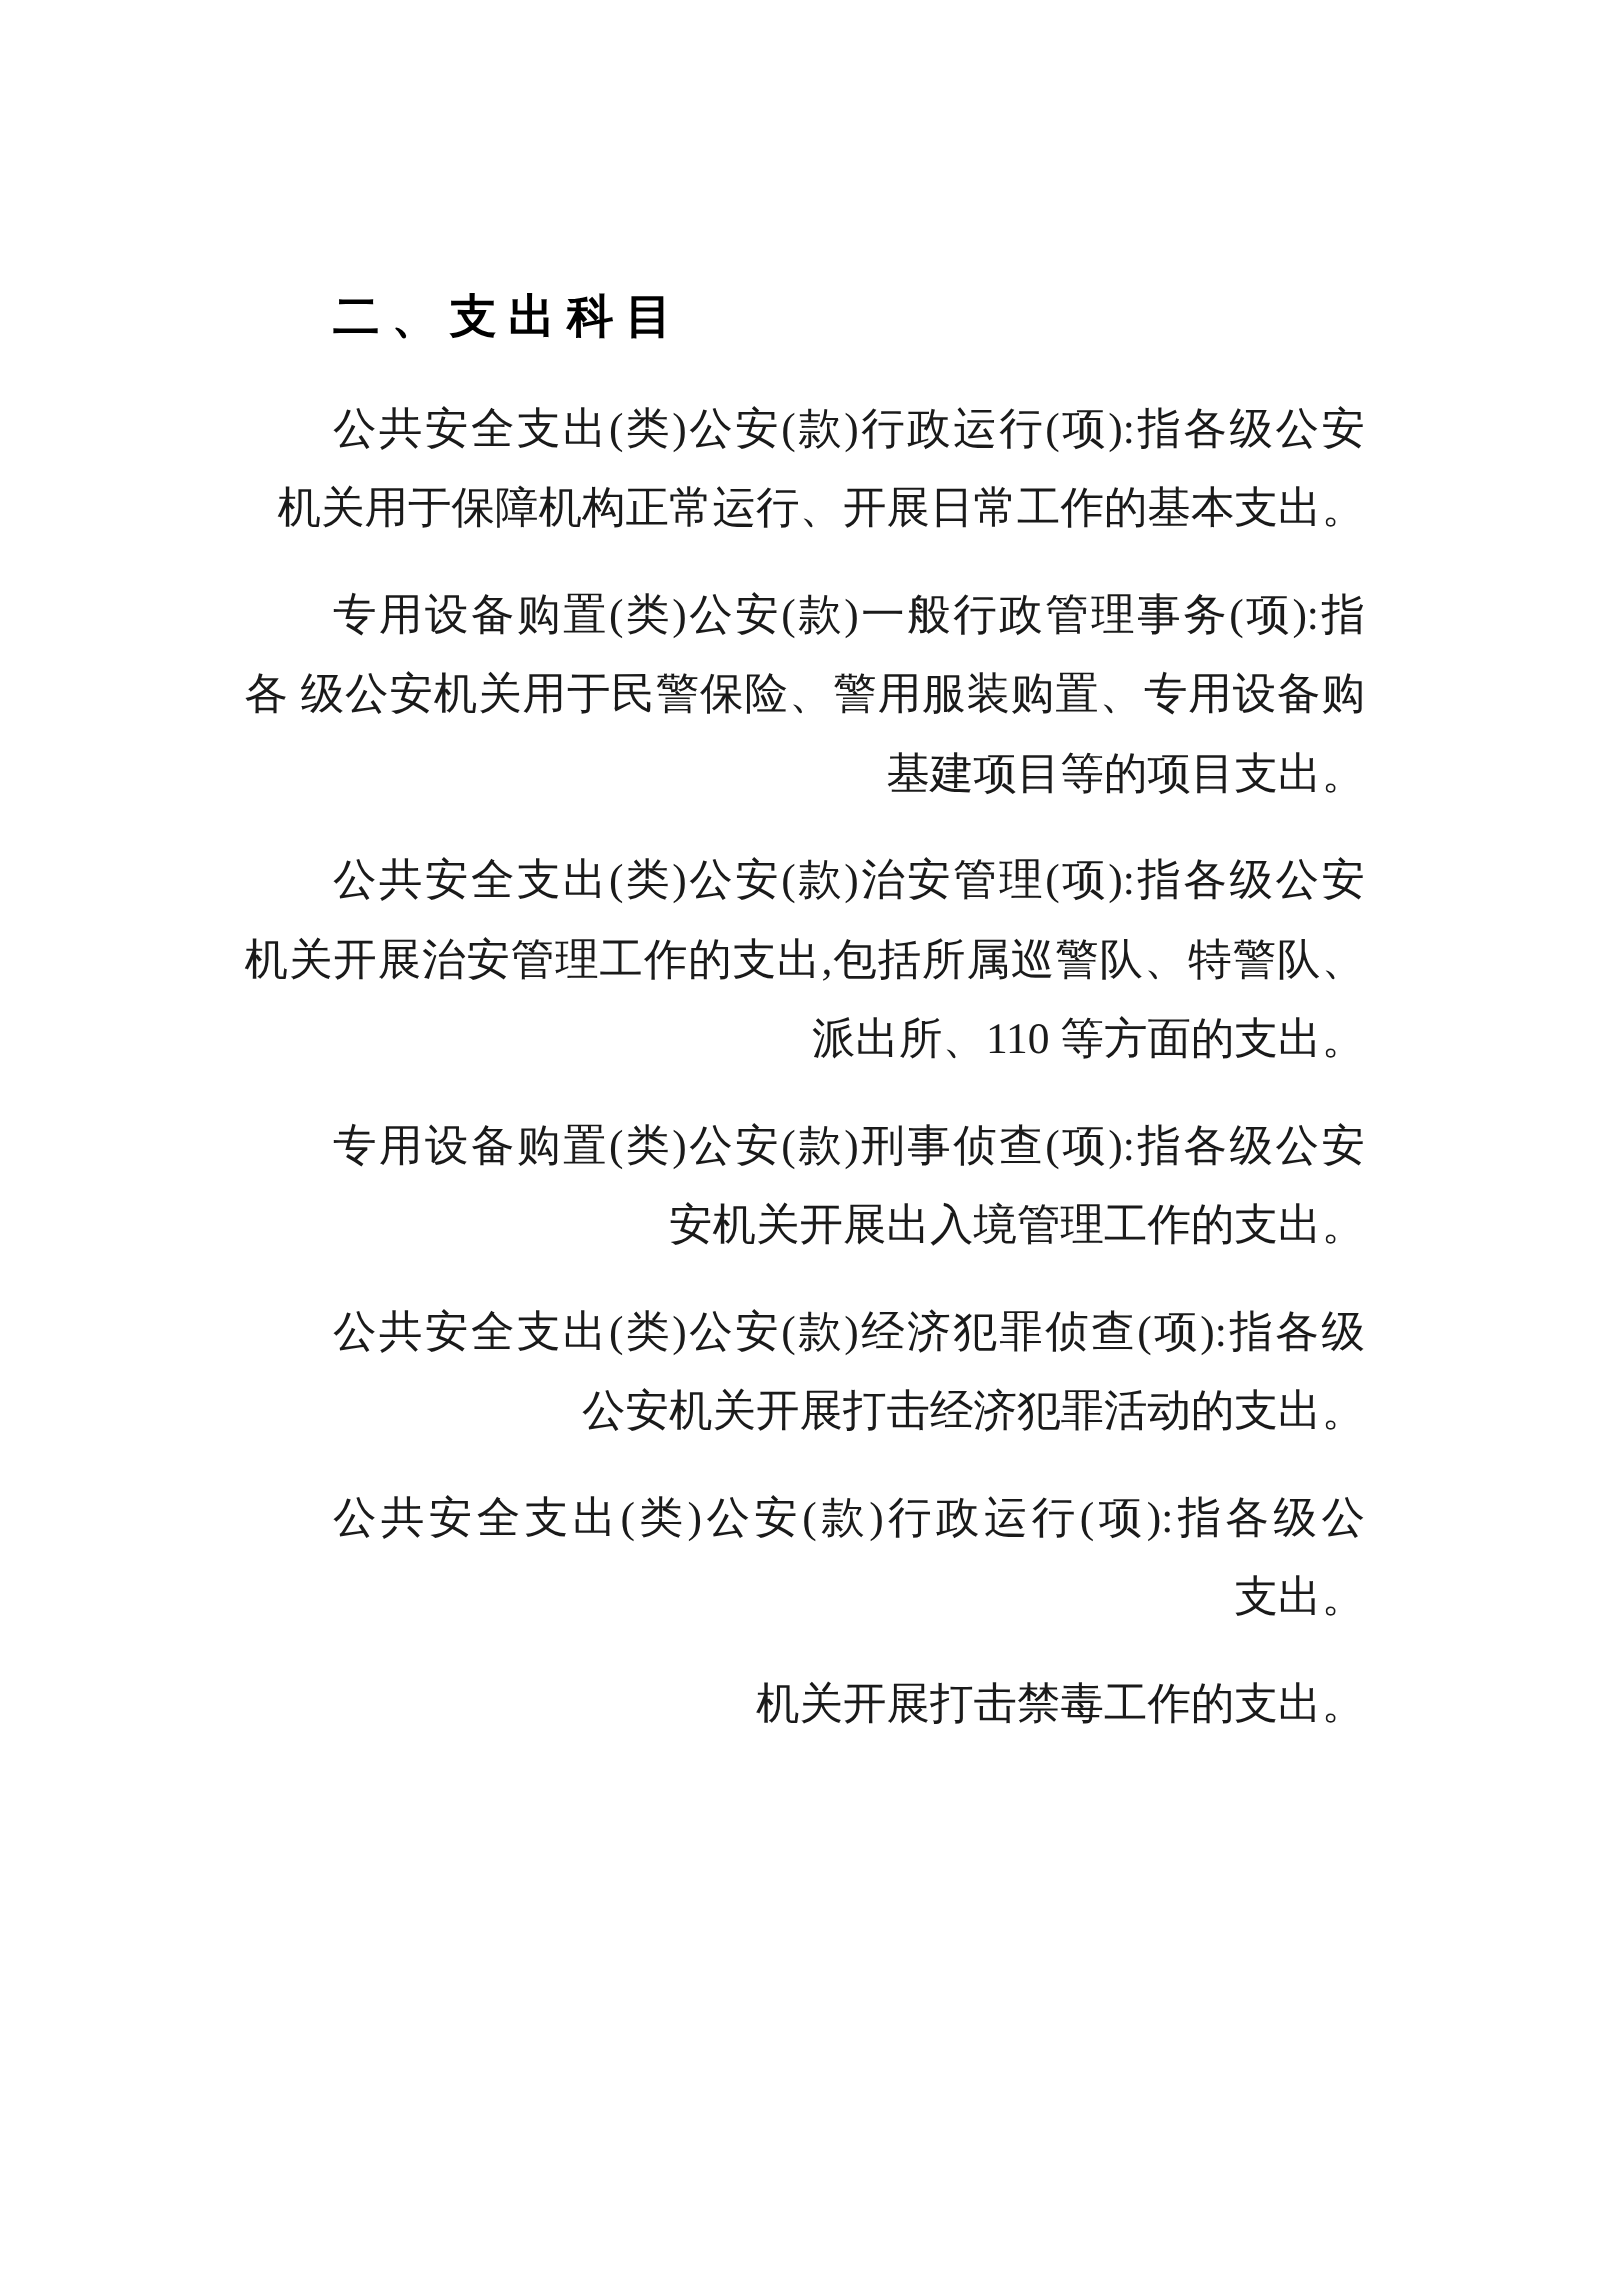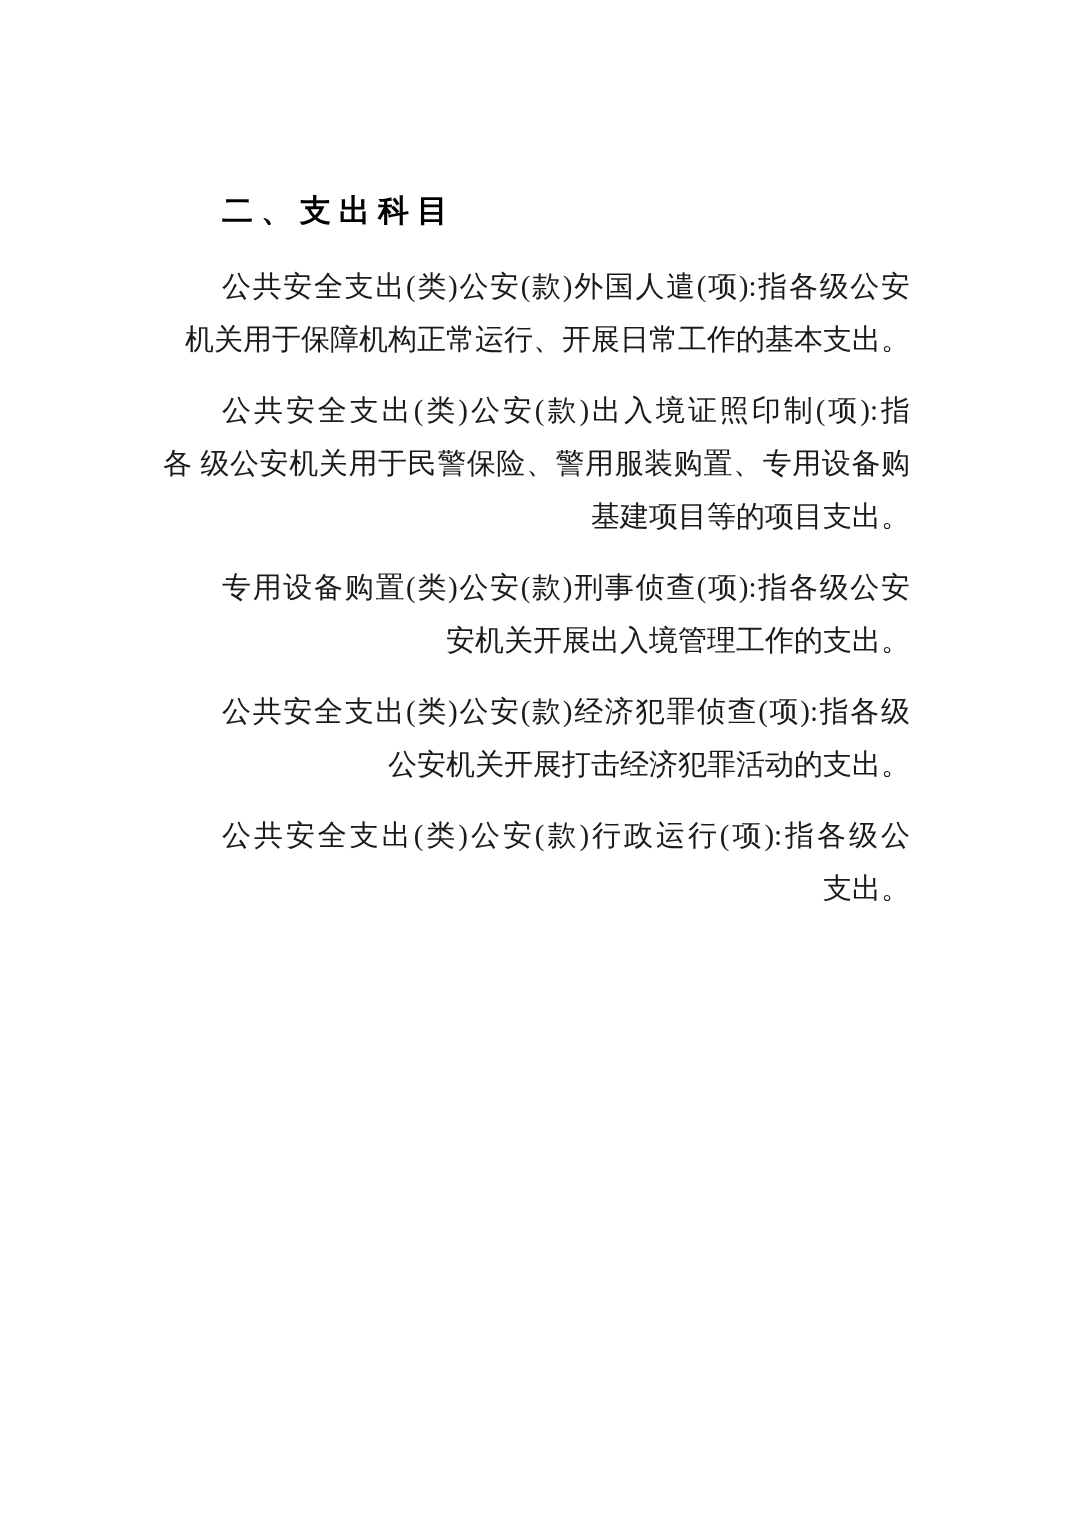--- a/index.html
+++ b/index.html
@@ -54,37 +54,43 @@
   }
 </style>
 </head>
 <body>
 
 <div class="page">
   <div class="content">
     <h2 class="heading">二、支出科目</h2>
     <div id="document-body">
         <div class="para">
-          <div class="line fill first">公共安全支出(类)公安(款)外国人遣(项):指各级公安</div>
+          <div class="line fill first">公共安全支出(类)公安(款)行政运行(项):指各级公安</div>
           <div class="line">机关用于保障机构正常运行、开展日常工作的基本支出。</div>
         </div>
         <div class="para">
-          <div class="line fill first">公共安全支出(类)公安(款)出入境证照印制(项):指</div>
+          <div class="line fill first">专用设备购置(类)公安(款)一般行政管理事务(项):指</div>
           <div class="line fill">各 级公安机关用于民警保险、警用服装购置、专用设备购置,</div>
           <div class="line">基建项目等的项目支出。</div>
+        </div>
+        <div class="para">
+          <div class="line fill first">公共安全支出(类)公安(款)治安管理(项):指各级公安</div>
+          <div class="line fill">机关开展治安管理工作的支出,包括所属巡警队、特警队、</div>
+          <div class="line">派出所、110 等方面的支出。</div>
         </div>
         <div class="para">
           <div class="line fill first">专用设备购置(类)公安(款)刑事侦查(项):指各级公安</div>
           <div class="line">安机关开展出入境管理工作的支出。</div>
         </div>
         <div class="para">
           <div class="line fill first">公共安全支出(类)公安(款)经济犯罪侦查(项):指各级</div>
           <div class="line">公安机关开展打击经济犯罪活动的支出。</div>
         </div>
         <div class="para">
           <div class="line fill first">公共安全支出(类)公安(款)行政运行(项):指各级公</div>
           <div class="line">支出。</div>
         </div>
         <div class="para">
+          <div class="line">机关开展打击禁毒工作的支出。</div>
         </div>
       </div>
   </div>
 </div>
 
 </body></html>

